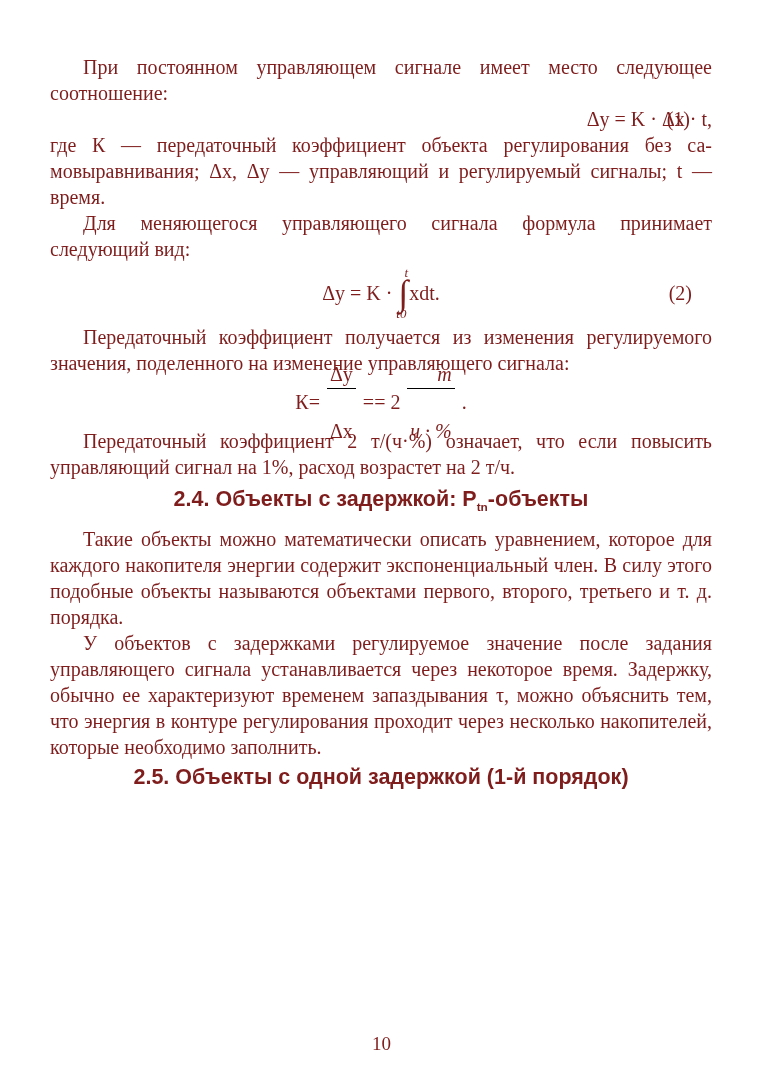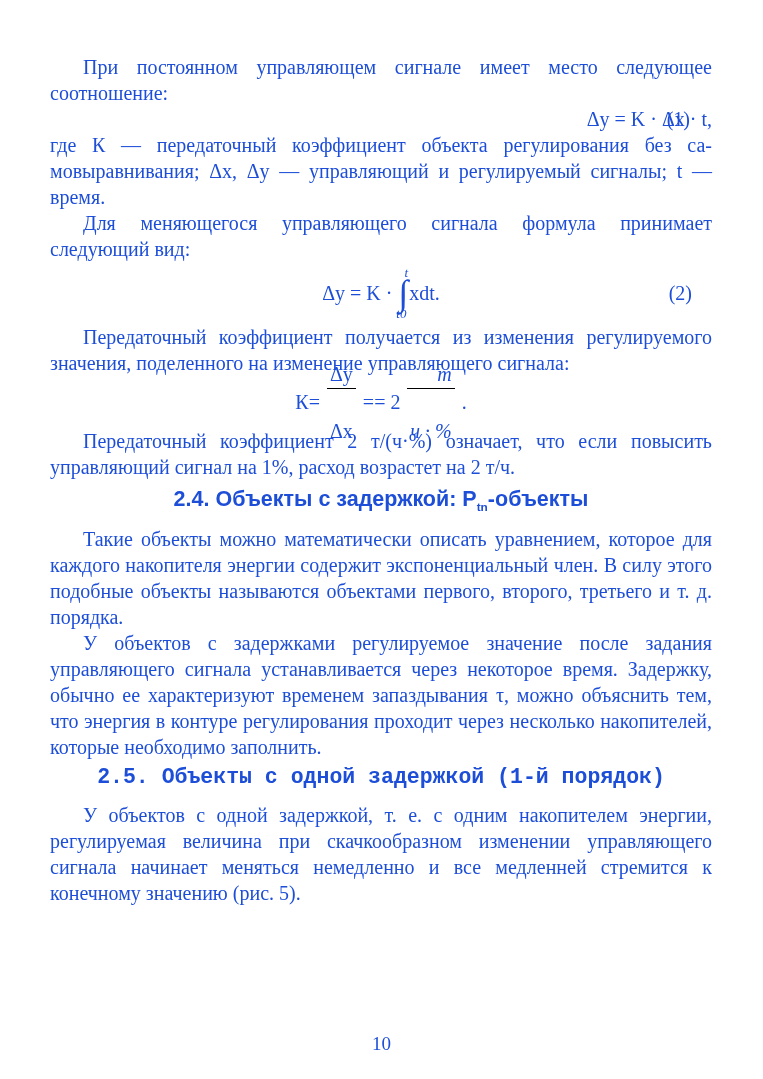--- a/index.html
+++ b/index.html
@@ -1,21 +1,21 @@
 <!DOCTYPE html>
 <html lang="ru"><head>
 <meta charset="utf-8">
 <style>
   html, body { margin: 0; padding: 0; background: #ffffff; }
   .page {
     position: relative;
     width: 763px;
     height: 1079px;
     background: #ffffff;
-    color: #1d4ed8;
+    color: #7f1d1d;
     font-family: "Liberation Serif", serif;
     font-size: 20px;
     line-height: 26px;
     overflow: hidden;
   }
   .content {
     position: absolute;
     top: 54px;
     left: 50px;
     width: 662px;
@@ -103,21 +103,21 @@
 
   h2 {
     font-family: "Liberation Sans", sans-serif;
     font-weight: bold;
     font-size: 21.5px;
     line-height: 30px;
     text-align: center;
     text-indent: 0;
     margin: 4px 0 12px;
   }
-  h2.h25 { margin: 2px 0 10px; font-family: Liberation Mono, monospace; }
+  h2.h25 { margin: 2px 0 10px; }
   h2 sub { font-size: 0.55em; line-height: 0; }
 
   .page-number {
     position: absolute;
     bottom: 22px;
     left: 0;
     width: 100%;
     text-align: center;
     font-family: "Liberation Serif", serif;
     font-size: 19px;
@@ -173,18 +173,17 @@
     <p class="indent">Передаточный коэффициент 2 т/(ч·%) означает, что если повы­сить управляющий сигнал на 1%, расход возрастет на 2 т/ч.</p>
 
     <h2><span>2.4. Объекты с задержкой: P</span><sub>tn</sub><span>-объекты</span></h2>
 
     <p class="indent">Такие объекты можно математически описать уравнением, ко­торое для каждого накопителя энергии содержит экспоненциальный член. В силу этого подобные объекты называются объектами первого, второго, третьего и т. д. порядка.</p>
 
     <p class="indent">У объектов с задержками регулируемое значение после задания управляющего сигнала устанавливается через некоторое время. За­держку, обычно ее характеризуют временем запаздывания τ, можно объяснить тем, что энергия в контуре регулирования проходит через несколько накопителей, которые необходимо заполнить.</p>
 
     <h2 class="h25">2.5. Объекты с одной задержкой (1-й порядок)</h2>
 
-    <p class="indent">У объектов с одной задержкой, т. е. с одним накопителем энер­гии, регулируемая величина при скачкообразном изменении управ­ляющего сигнала начинает меняться немедленно и все медленней стремится к конечному значению (рис. 5).</p>
 
   </div>
 
   <div class="page-number">10</div>
 </div>
 
 </body></html>

